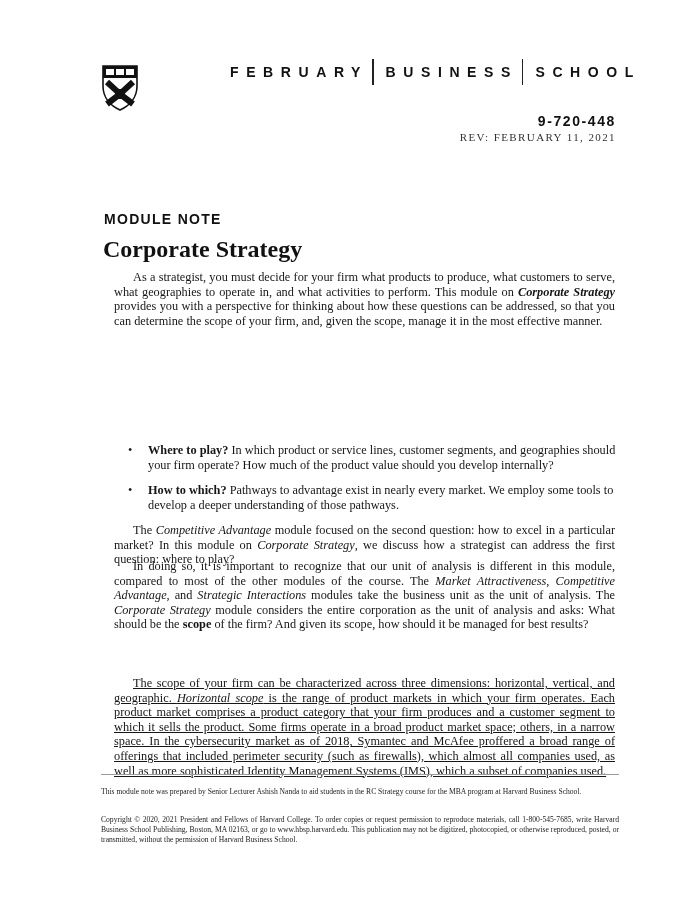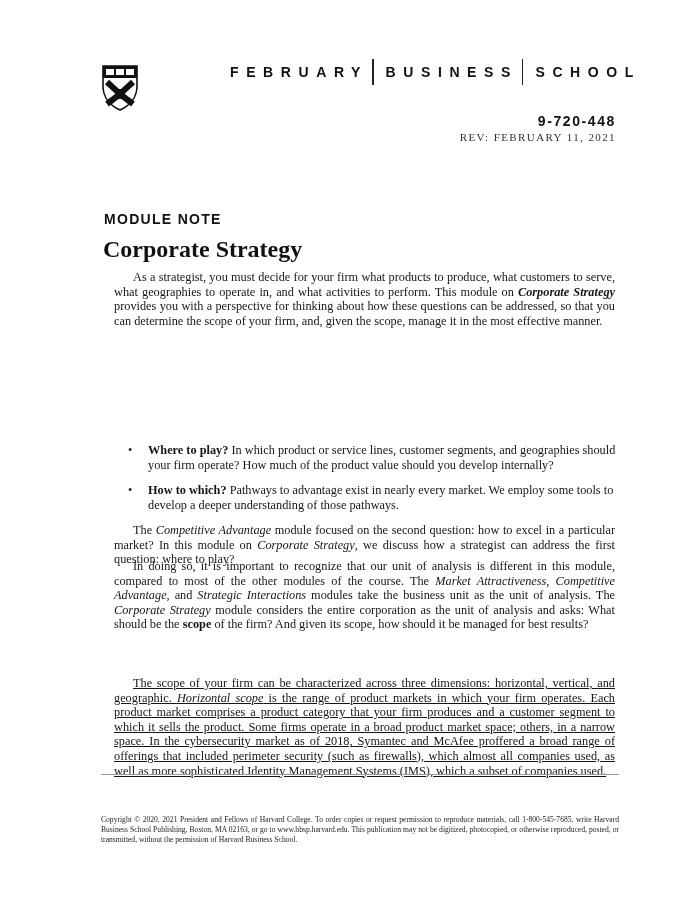--- a/index.html
+++ b/index.html
@@ -87,14 +87,15 @@
 
   <div class="body" style="top:555px;">
     <p><span>In doing so, it is important to recognize that our unit of analysis is different in this module, compared to most of the other modules of the course. The </span><span style="font-style: italic;">Market Attractiveness</span><span>, </span><span style="font-style: italic;">Competitive Advantage</span><span>, and </span><span style="font-style: italic;">Strategic Interactions</span><span> modules take the business unit as the unit of analysis. The </span><span style="font-style: italic;">Corporate Strategy</span><span> module considers the entire corporation as the unit of analysis and asks: What should be the </span><span style="font-weight: bold;">scope</span><span> of the firm? And given its scope, how should it be managed for best results?</span></p>
   </div>
 
   <div class="body" style="top:672px;text-decoration:underline;">
     <p><span>The scope of your firm can be characterized across three dimensions: horizontal, vertical, and geographic. </span><span style="font-style: italic;">Horizontal scope</span><span> is the range of product markets in which your firm operates. Each product market comprises a product category that your firm produces and a customer segment to which it sells the product. Some firms operate in a broad product market space; others, in a narrow space. In the cybersecurity market as of 2018, Symantec and McAfee proffered a broad range of offerings that included perimeter security (such as firewalls), which almost all companies used, as well as more sophisticated Identity Management Systems (IMS), which a subset of companies used.</span></p>
   </div>
 
   <div class="rule"></div>
+  <div class="foot" style="top:787px;">This module note was prepared by Senior Lecturer Ashish Nanda to aid students in the RC Strategy course for the MBA program at Harvard Business School.</div>
   <div class="foot" style="top:815px;">Copyright © 2020, 2021 President and Fellows of Harvard College. To order copies or request permission to reproduce materials, call 1-800-545-7685, write Harvard Business School Publishing, Boston, MA 02163, or go to www.hbsp.harvard.edu. This publication may not be digitized, photocopied, or otherwise reproduced, posted, or transmitted, without the permission of Harvard Business School.</div>
 </div>
 
 </body></html>

